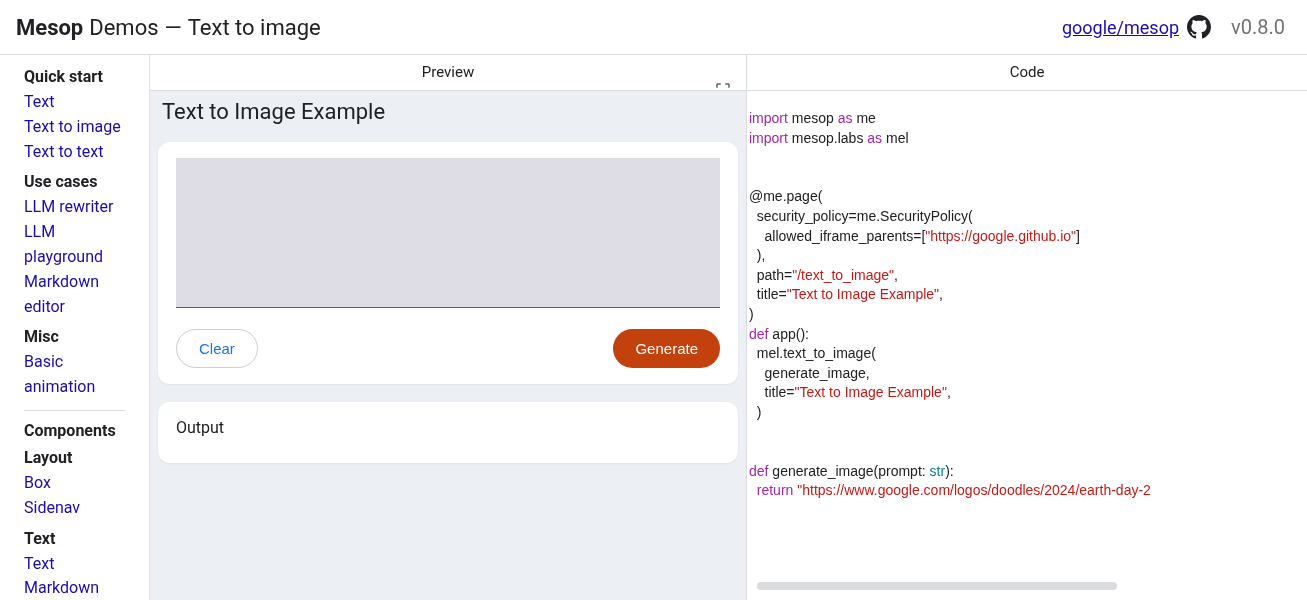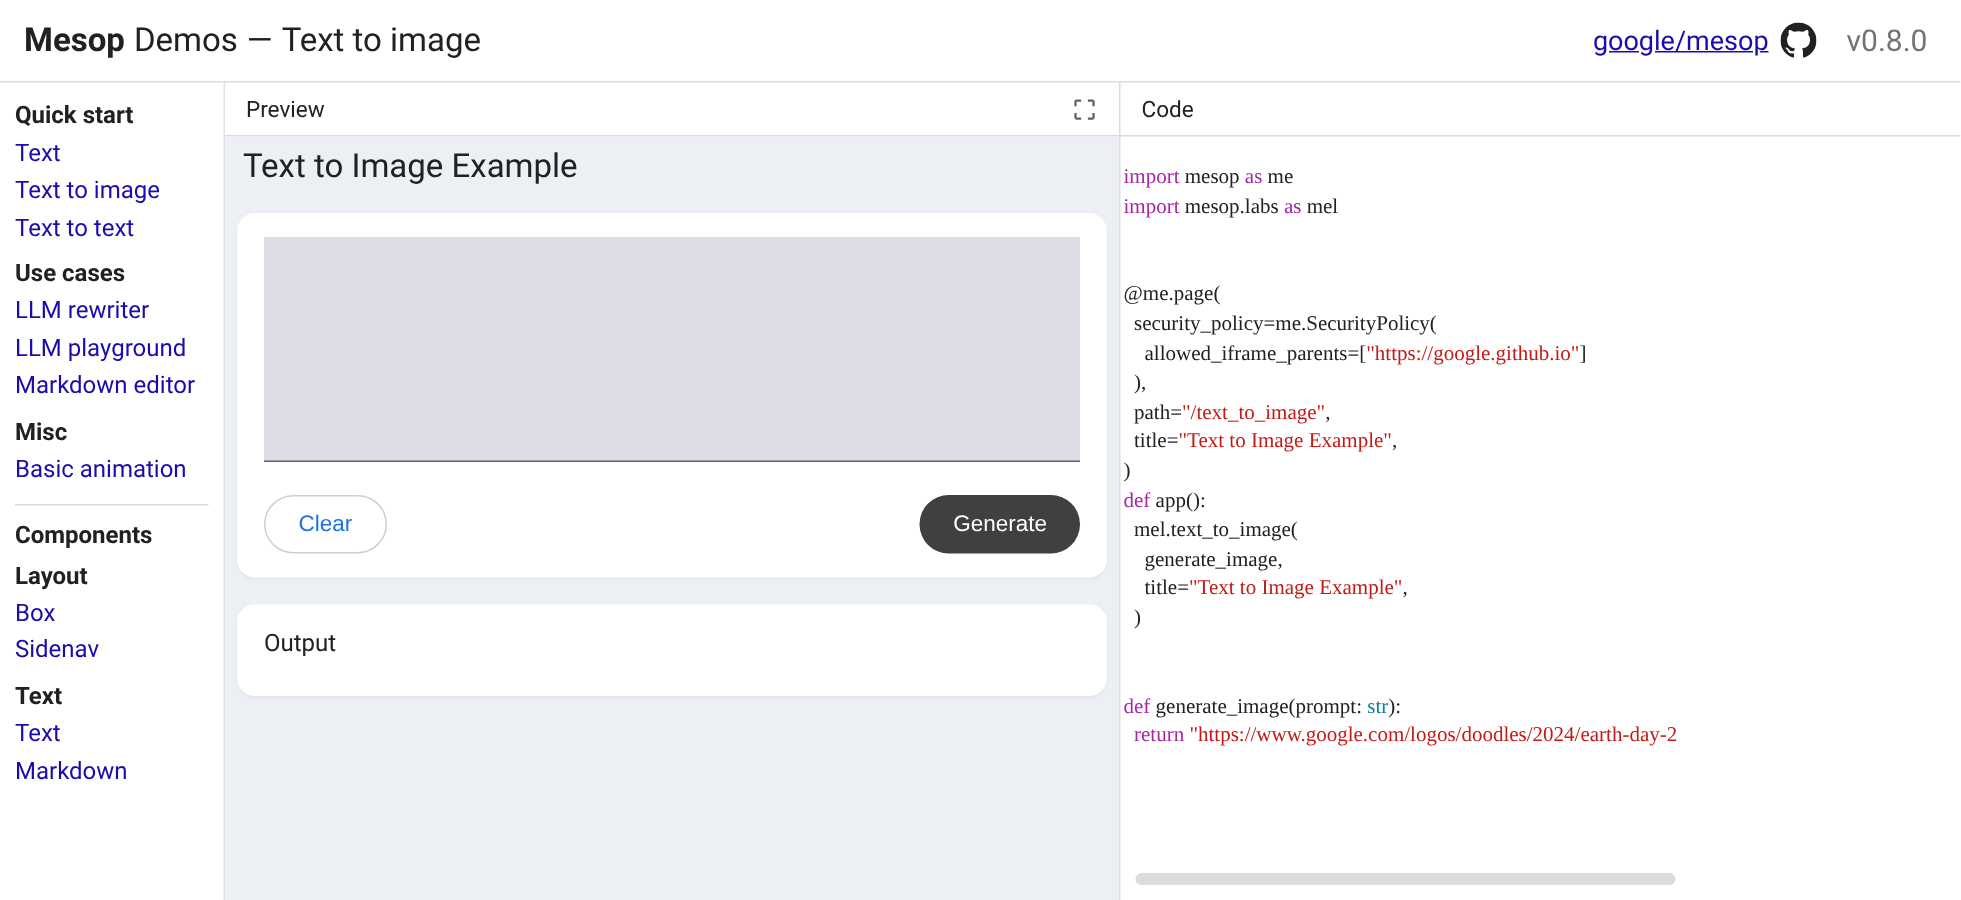--- a/index.html
+++ b/index.html
@@ -43,21 +43,21 @@
       color: #737373;
       margin-right: 6px;
     }
     .main {
       display: flex;
       height: calc(600px - 55px);
     }
     .sidebar {
       width: 150px;
       min-width: 150px;
-      padding: 12px 10px;
+      padding: 12px 24px;
       overflow-y: auto;
       border-right: 1px solid #e0e0e0;
       position: relative;
     }
     .sidebar::-webkit-scrollbar { width: 10px; }
     .sidebar::-webkit-scrollbar-thumb { background: #9a9a9a; border-radius: 5px; }
     .sidebar::-webkit-scrollbar-track { background: transparent; }
     .side-section-title {
       font-weight: 700;
       font-size: 16px;
@@ -90,20 +90,21 @@
       display: flex;
       flex-direction: column;
       min-width: 0;
     }
     .panel-header {
       display: flex;
       align-items: center;
       padding: 8px 14px;
       border-bottom: 1px solid #dadce0;
       height: 36px;
+      flex-direction: column;
     }
     .panel-header-title { font-size: 15px; color: #202124; }
     .expand-icon {
       margin-left: auto;
       cursor: pointer;
       display: flex;
       align-items: center;
     }
     .preview-body {
       flex: 1;
@@ -154,34 +155,34 @@
       font-size: 15px;
       cursor: pointer;
       border: none;
     }
     .btn-clear {
       background: #fff;
       border: 1px solid #cfcfcf;
       color: #1a73e8;
     }
     .btn-generate {
-      background: #404040;
+      background: #c2410c;
       color: #fff;
     }
     .code-panel {
       width: 560px;
       min-width: 560px;
       display: flex;
       flex-direction: column;
     }
     .code-body {
       flex: 1;
       padding: 18px 10px 10px 2px;
       overflow: auto;
-      font-family: Liberation Serif, serif;
+      font-family: Liberation Sans, sans-serif;
       font-size: 14px;
       line-height: 1.4;
       white-space: pre;
       position: relative;
     }
     .code-body::-webkit-scrollbar { width: 8px; height: 8px; }
     .code-body::-webkit-scrollbar-thumb { background: #c0c0c0; border-radius: 4px; }
     .code-hscroll {
       position: absolute;
       bottom: 10px;

